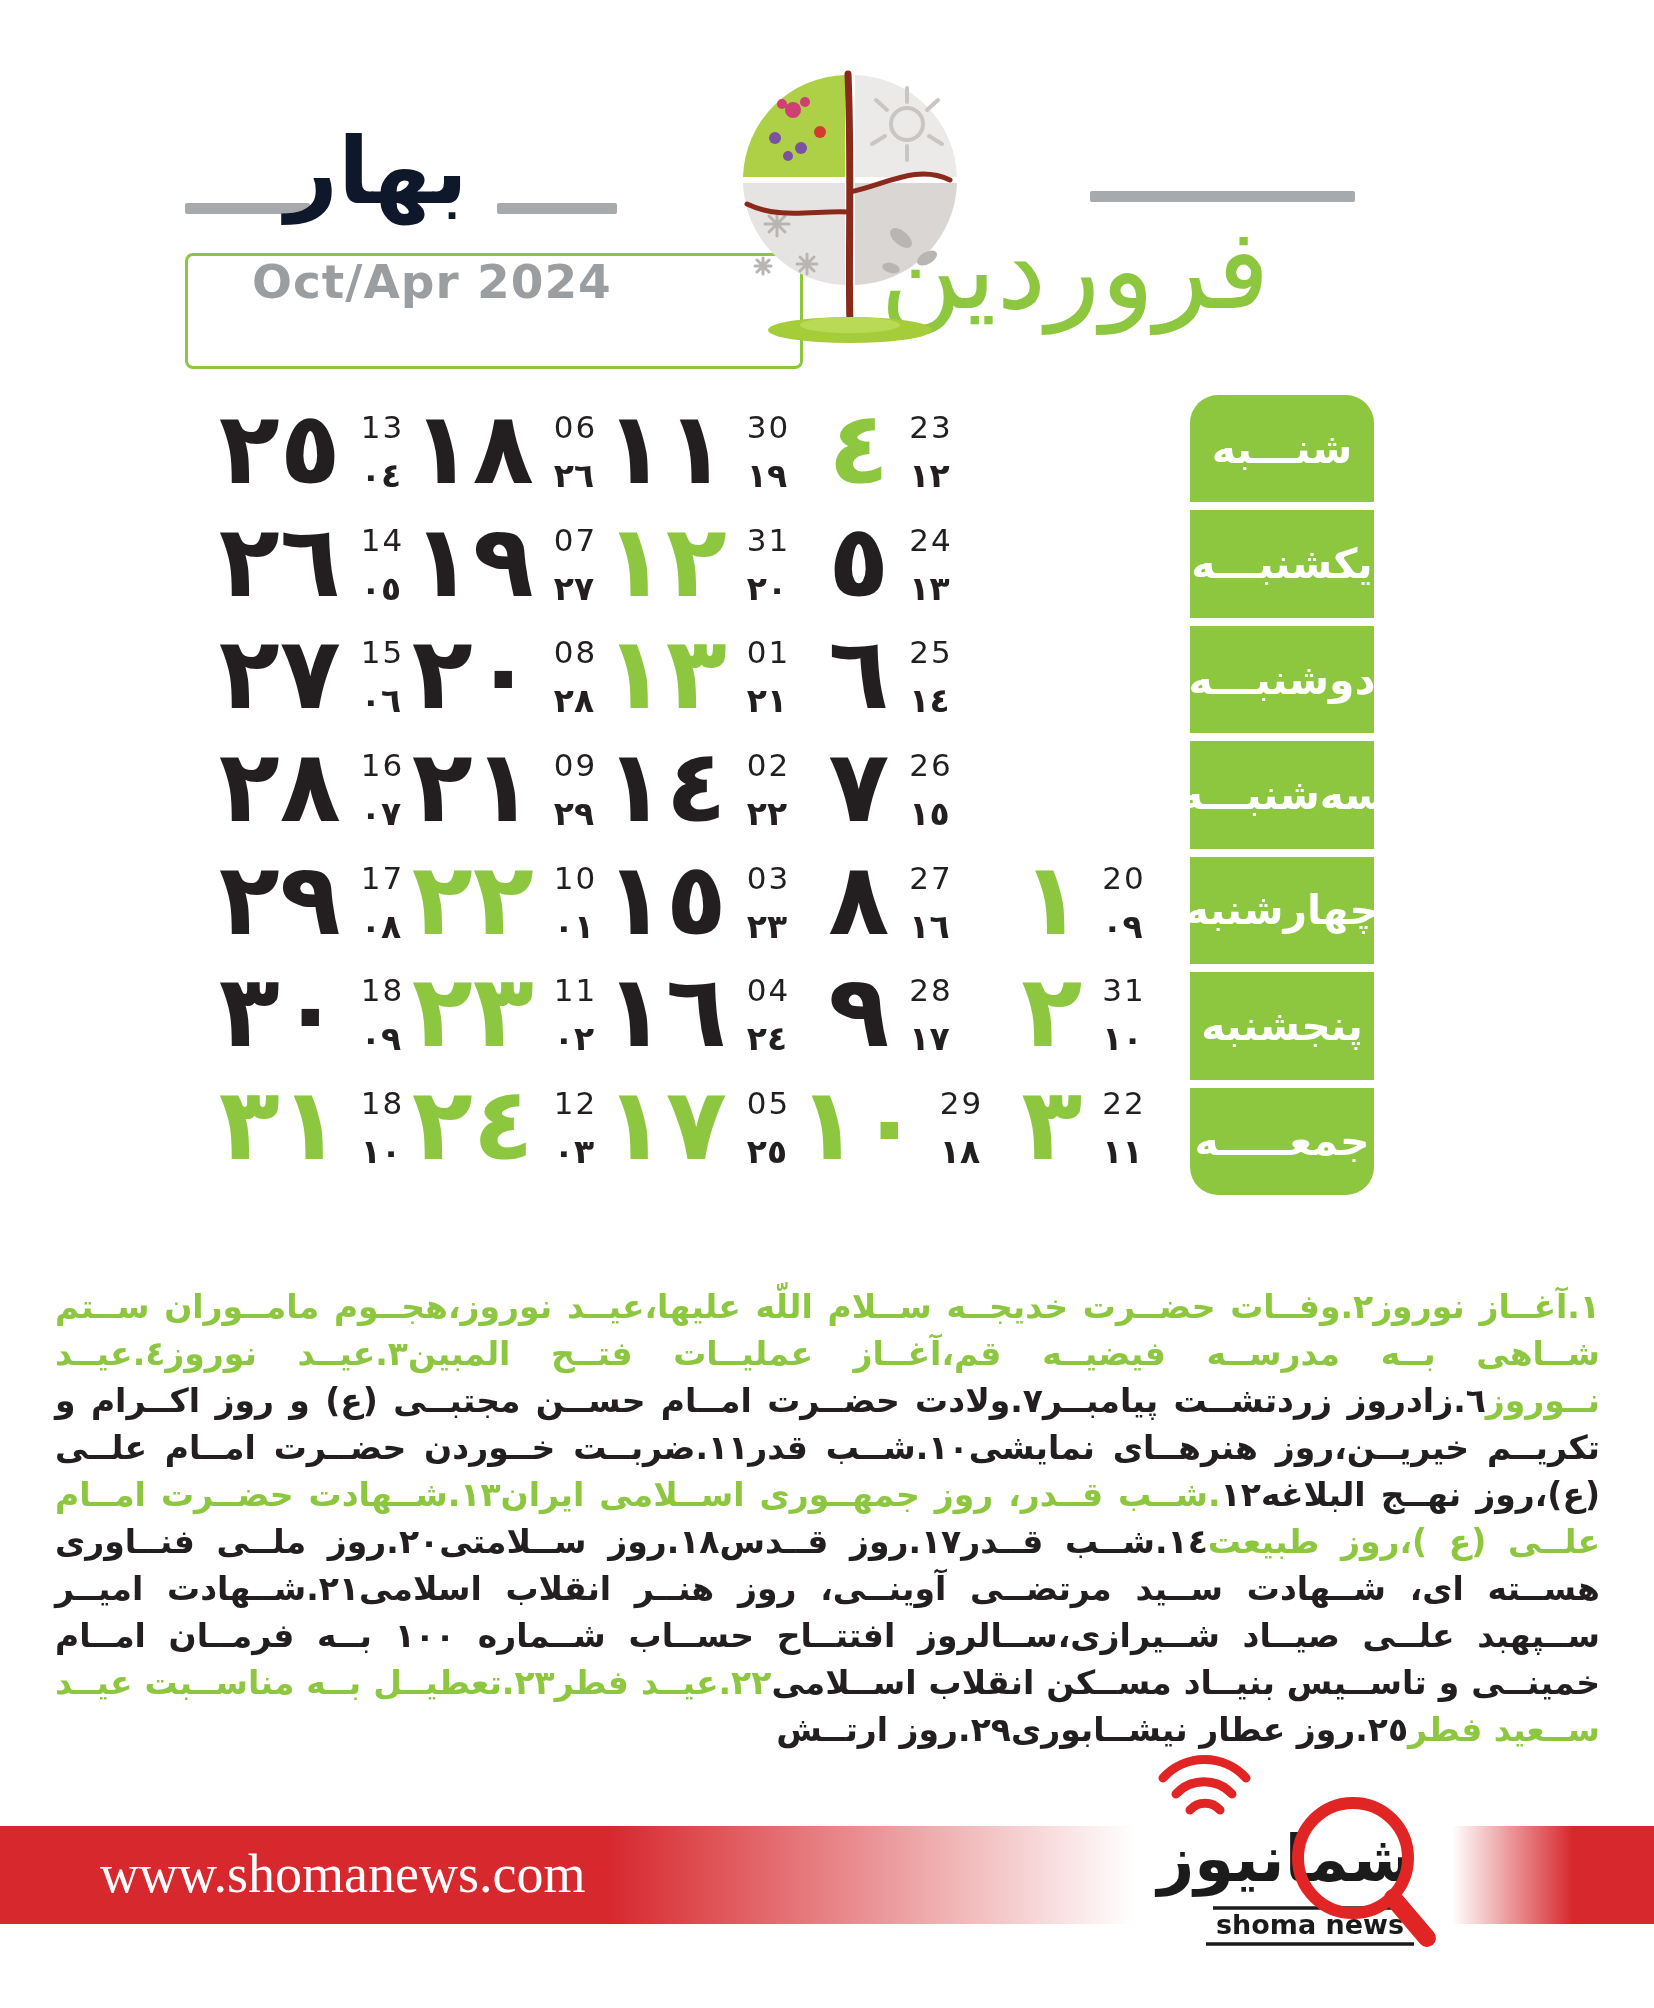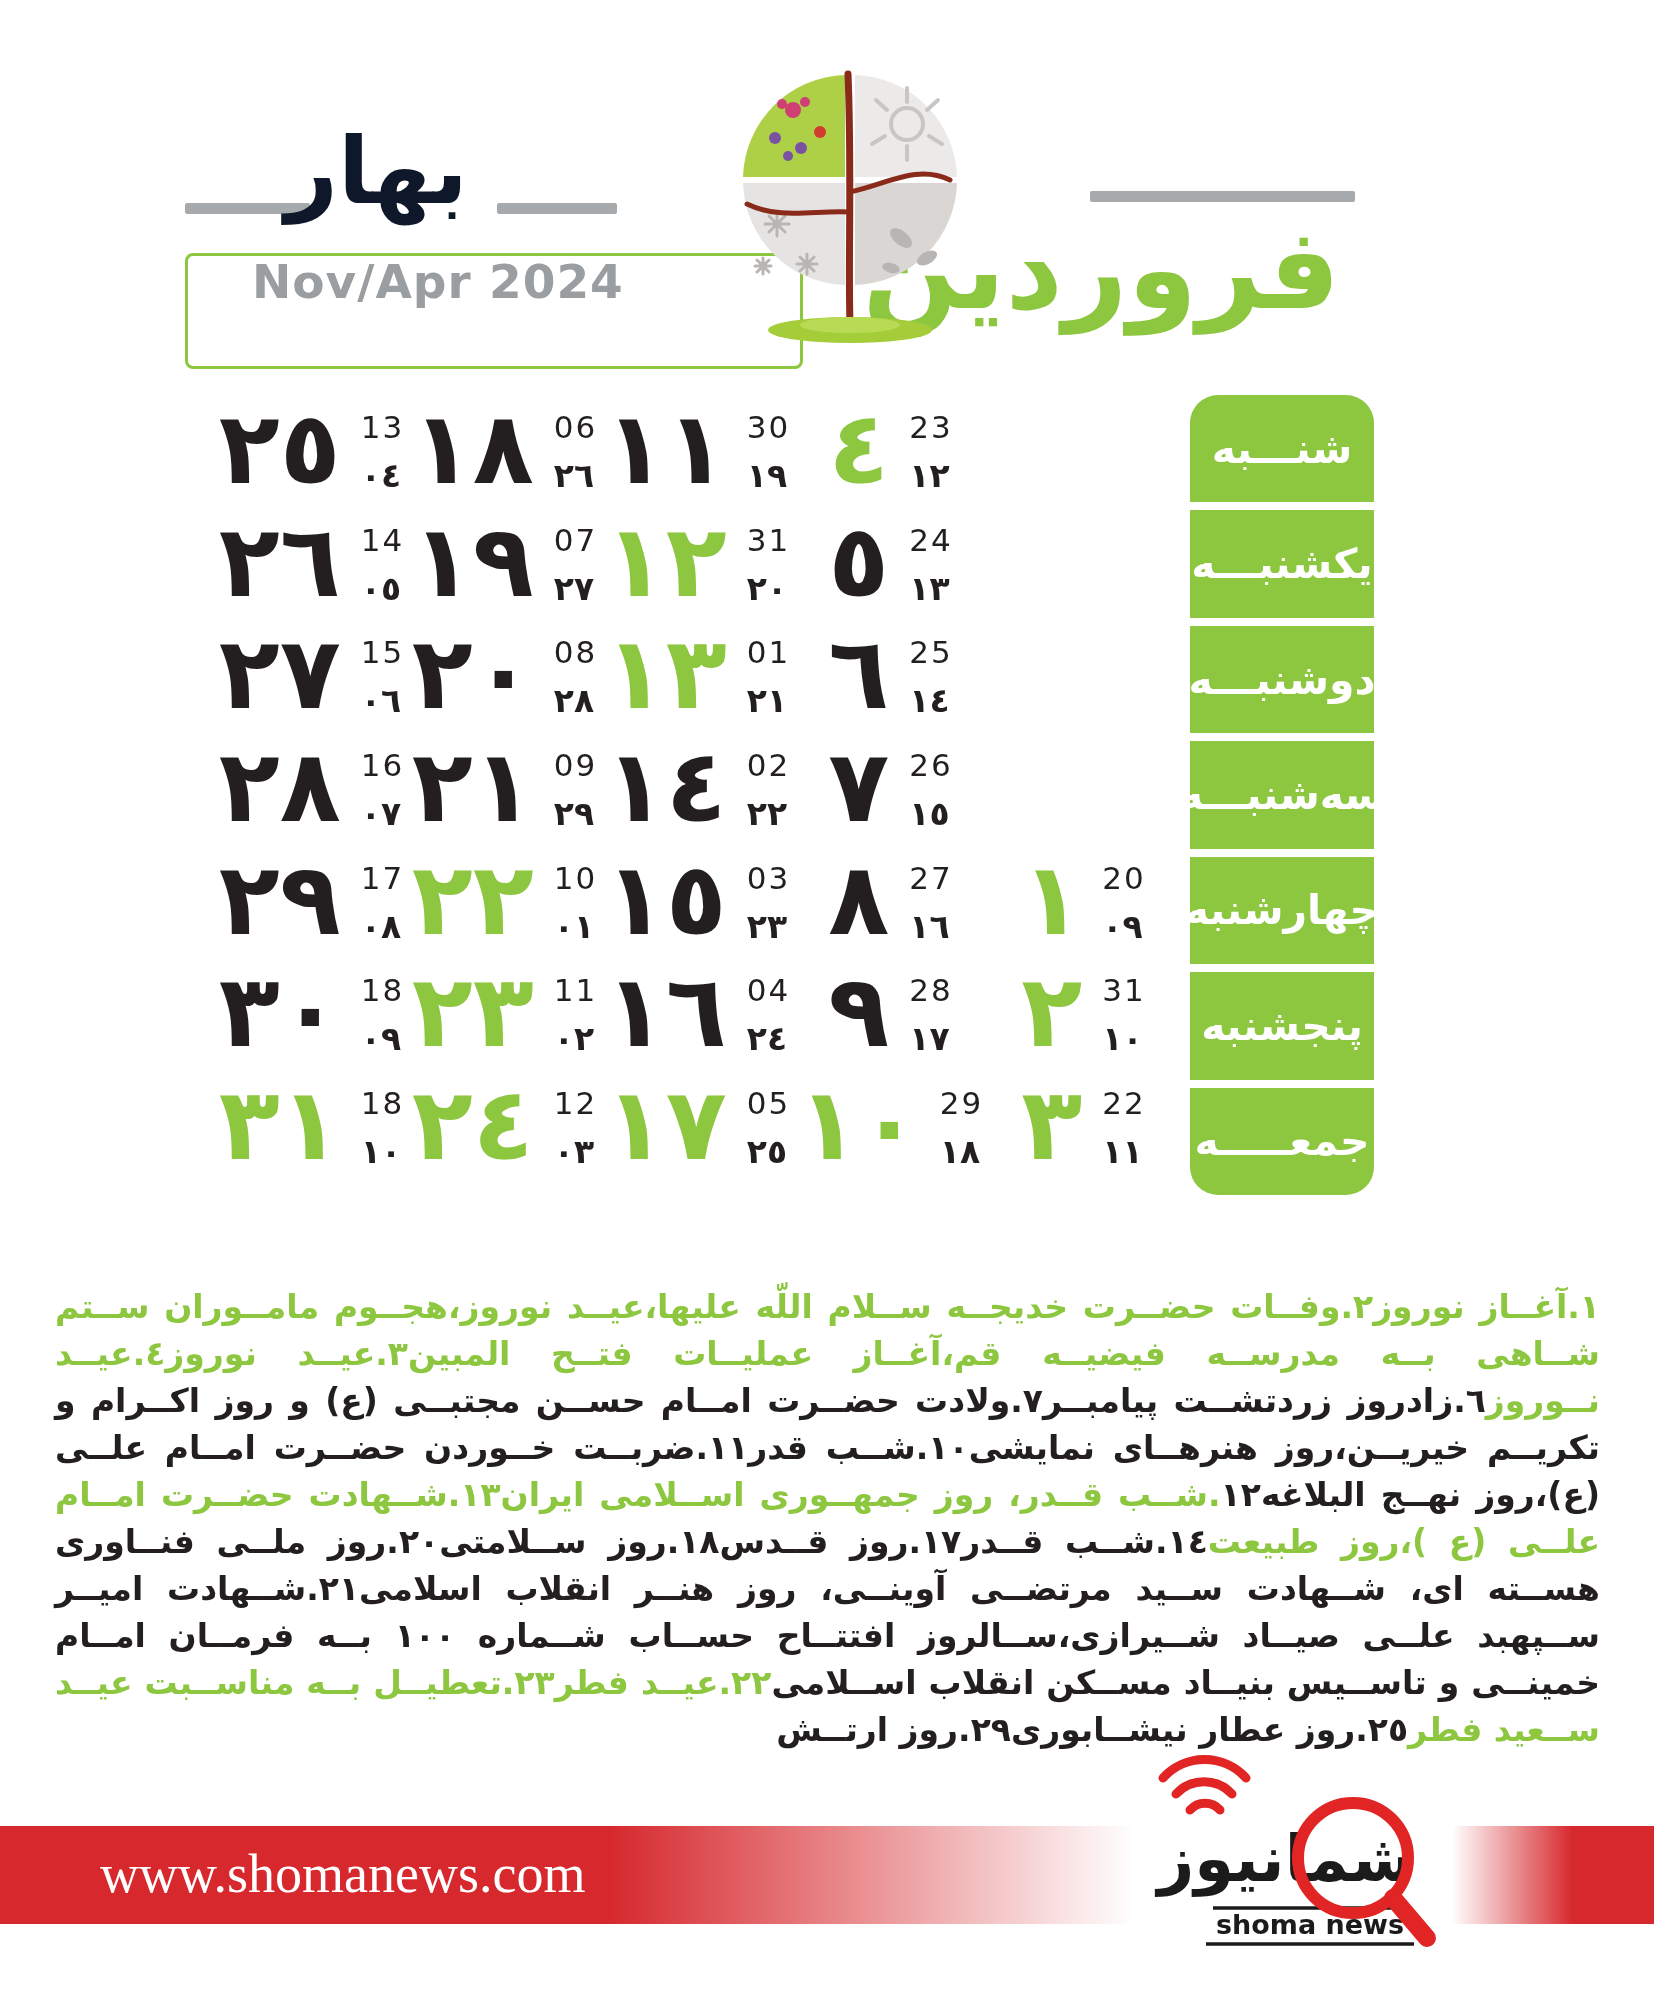--- a/index.html
+++ b/index.html
@@ -6,21 +6,21 @@
   body{
     width:1654px;height:2008px;position:relative;overflow:hidden;
     background:#ffffff;font-family:"DejaVu Sans",sans-serif;color:#231f20;
   }
   .abs{position:absolute;}
   
   .dash{background:#a7aaad;height:11px;border-radius:2px;}
   #season-title{left:285px;top:108px;width:215px;height:125px;line-height:128px;
     text-align:left;font-size:92px;font-weight:bold;color:#0f172a;direction:rtl;}
   #month-title{left:880px;top:198px;width:460px;height:140px;line-height:142px;
-    text-align:left;font-size:112px;font-weight:bold;color:#8dc63f;direction:rtl;}
+    text-align:left;font-size:112px;font-weight:normal;color:#8dc63f;direction:rtl;}
   #date-box{left:185px;top:253px;width:618px;height:116px;border:3px solid #8dc63f;
     border-radius:8px;box-sizing:border-box;background:#fff;}
   #date-box .row1{height:56px;border-bottom:3px solid #8dc63f;display:flex;align-items:center;
     justify-content:flex-end;padding:0 16px;direction:rtl;color:#8dc63f;font-size:33px;font-weight:bold;}
   #date-box .row2{height:50px;display:flex;align-items:center;padding-left:64px;
     color:#9b9ea1;font-size:47px;font-weight:bold;letter-spacing:1px;}
   
   #wdays{left:1190px;top:395px;width:184px;height:800px;display:flex;flex-direction:column;}
   .wday{flex:1;background:#8dc63f;color:#ffffff;display:flex;align-items:center;justify-content:center;
     font-size:41px;font-weight:bold;direction:rtl;white-space:nowrap;}
@@ -51,21 +51,21 @@
 </head>
 <body>
 
 <div class="abs dash" style="left:185px;top:203px;width:125px;"></div>
 <div class="abs" id="season-title">بهار</div>
 <div class="abs dash" style="left:497px;top:203px;width:120px;"></div>
 <div class="abs dash" style="left:1090px;top:191px;width:265px;"></div>
 <div class="abs" id="month-title">فروردین</div>
 
 <div class="abs" id="date-box">
-  <div class="row2">Nov/Apr 2024</div>
+  <div class="row2">Oct/Apr 2024</div>
 </div>
 
 <svg class="abs" style="left:655px;top:52px;" width="395" height="305" viewBox="0 0 395 305">
 
   <path d="M190,125 L190,23 A105,105 0 0 0 88,125 Z" fill="#aed046"></path>
   <path d="M200,125 L200,23 A105,105 0 0 1 302,125 Z" fill="#eceae8"></path>
   <path d="M200,131 L302,131 A105,105 0 0 1 200,233 Z" fill="#d9d6d3"></path>
   <path d="M190,131 L88,131 A105,105 0 0 0 190,233 Z" fill="#e6e4e2"></path>
 
   <g>

